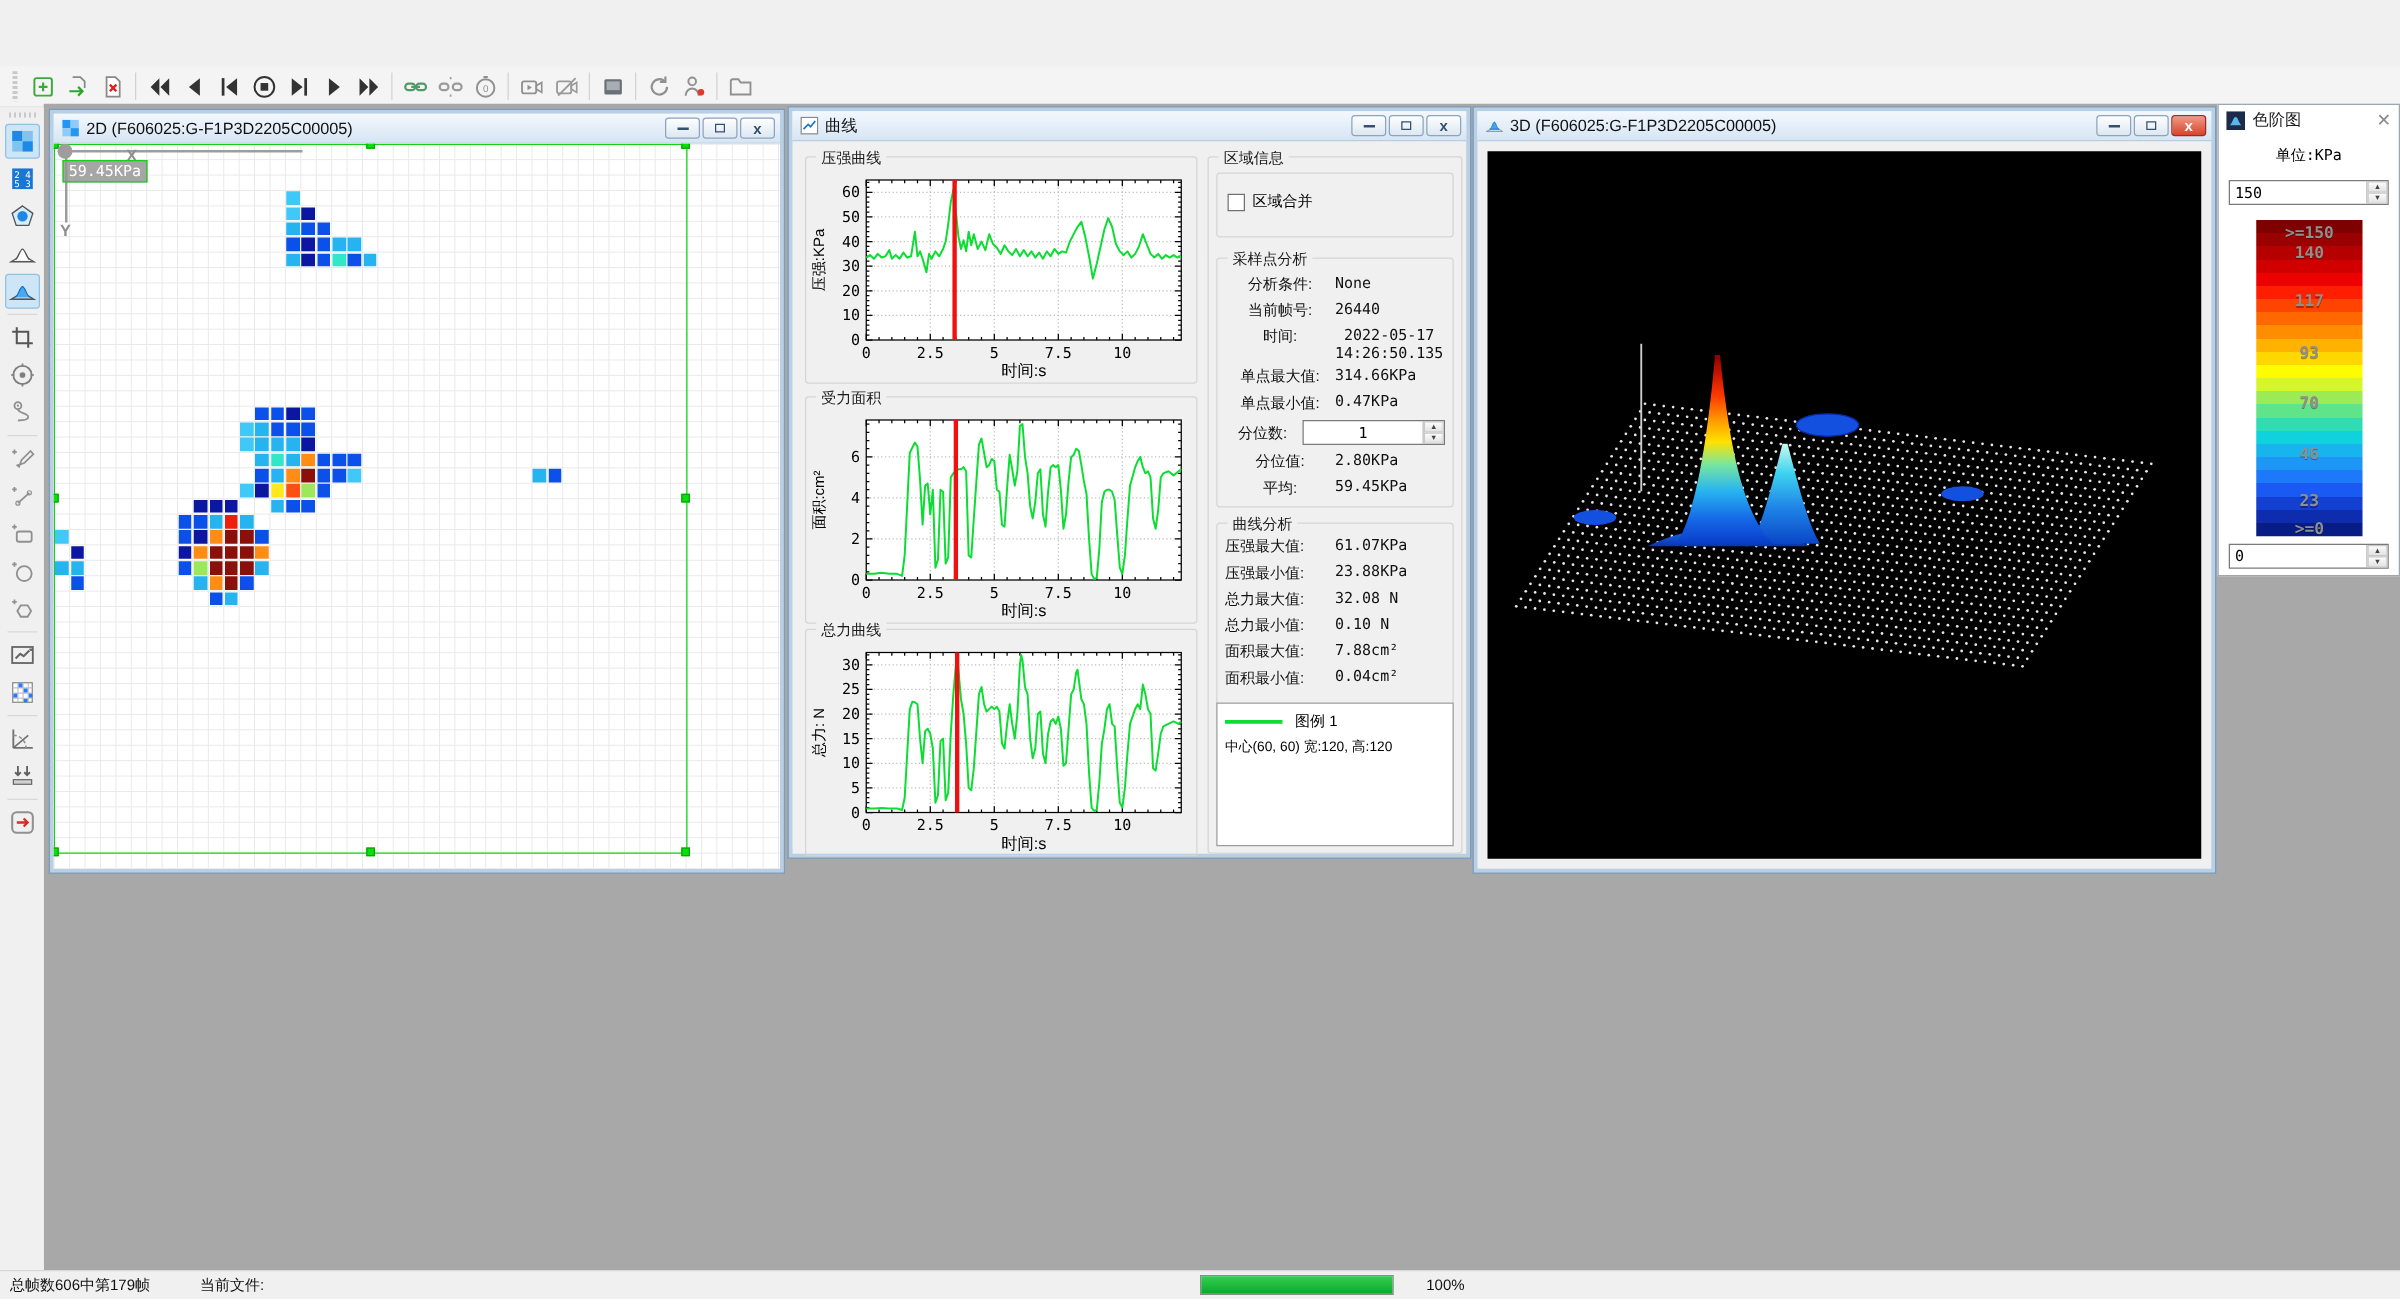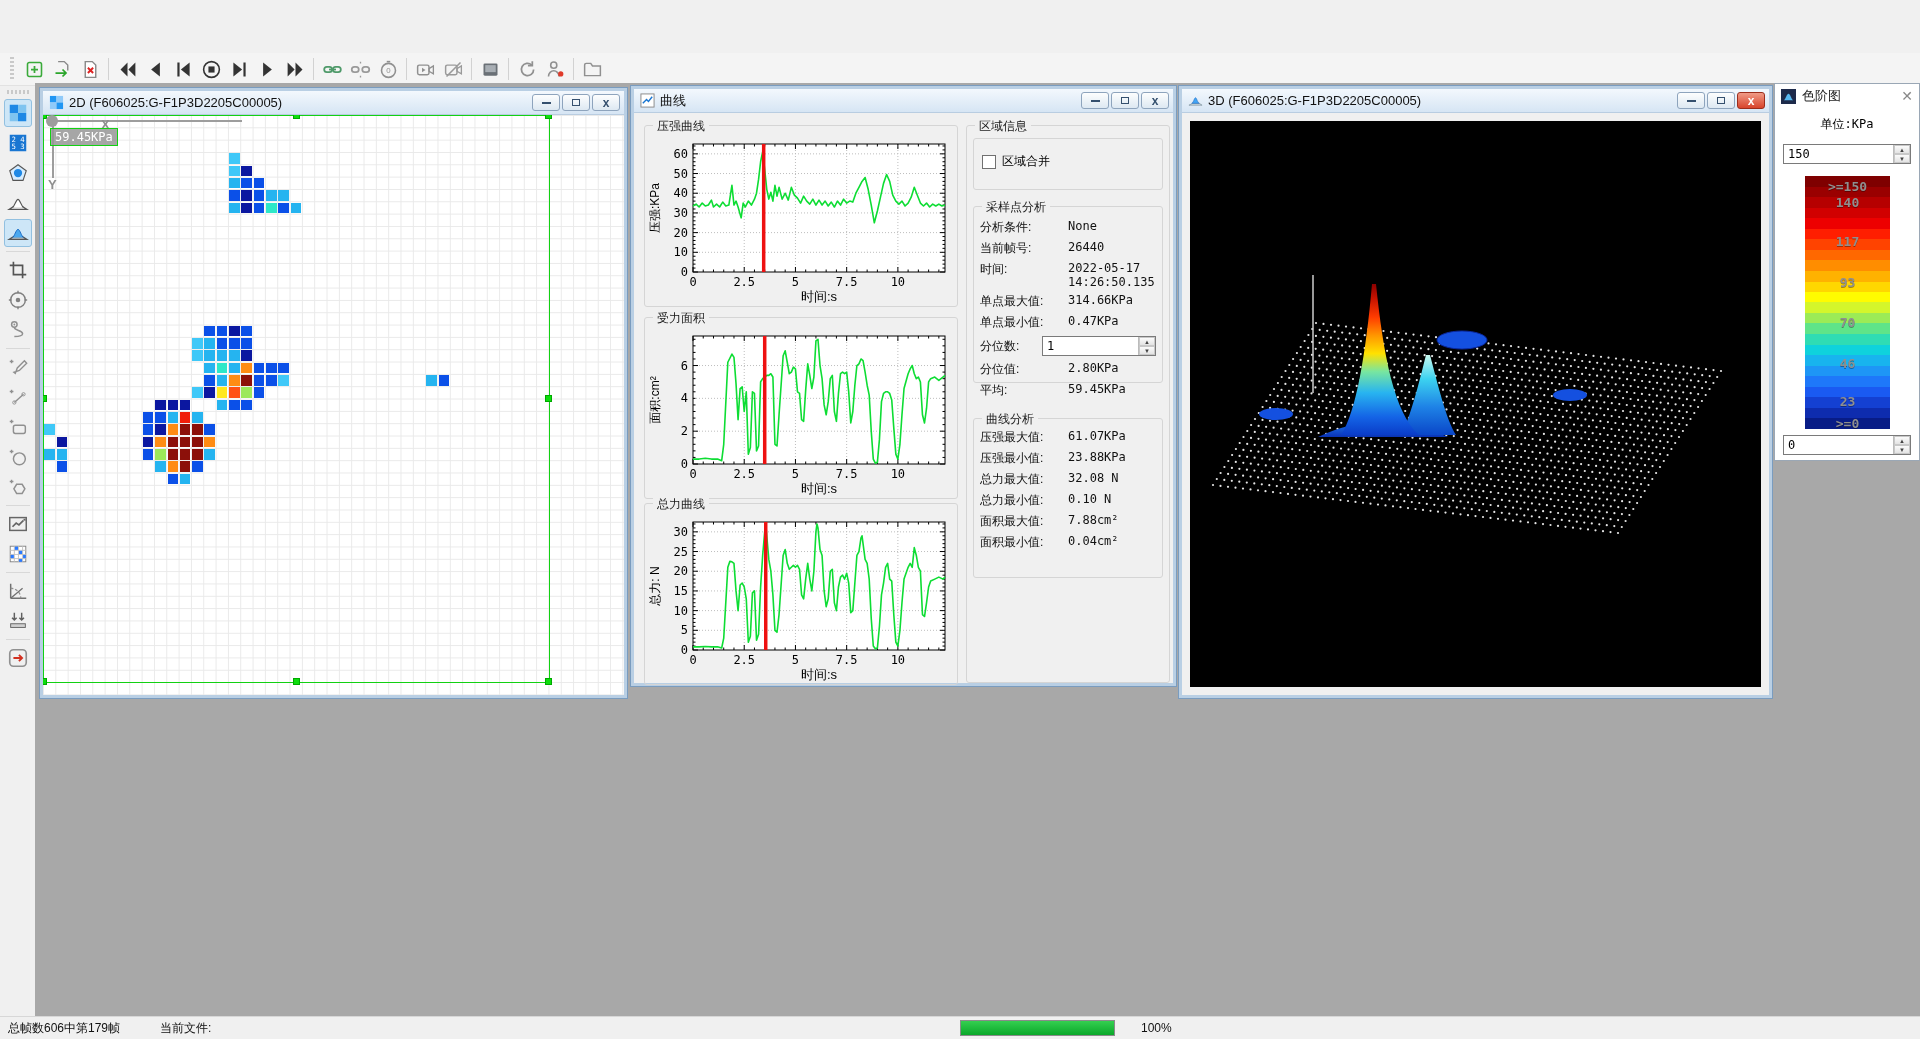--- a/index.html
+++ b/index.html
@@ -957,21 +957,21 @@
       </div>
 
       <div class="groupbox" style="left:332px; top:36px; width:204px; height:558px; background:#f0f0f0;">
         <span class="gtitle">区域信息</span>
         <div class="groupbox" style="left:6px; top:12px; width:190px; height:52px;">
           <div class="cb-row">
             <span class="cbox"></span>
             <span>区域合并</span>
           </div>
         </div>
-        <div class="groupbox" style="left:6px; top:80px; width:190px; height:177px;">
+        <div class="groupbox" style="left:6px; top:80px; width:190px; height:200px;text-align:center;">
           <span class="gtitle" style="background:#f0f0f0;">采样点分析</span>
           <div style="padding-top:10px;">
               <div class="irow">
                 <span class="ilab">分析条件:</span>
                 <span class="ival">None</span>
               </div>
               <div class="irow">
                 <span class="ilab">当前帧号:</span>
                 <span class="ival">26440</span>
               </div>
@@ -1031,20 +1031,24 @@
               </div>
               <div class="irow">
                 <span class="ilab">面积最大值:</span>
                 <span class="ival">7.88cm²</span>
               </div>
               <div class="irow">
                 <span class="ilab">面积最小值:</span>
                 <span class="ival">0.04cm²</span>
               </div>
             </div>
+        </div>
+        <div class="legend-box" style="left:6px; top:436px; width:190px; height:115px;">
+          <div><span class="legend-line"></span><span>图例 1</span></div>
+          <div style="margin-top:4px; font-size:11px;">中心(60, 60)  宽:120, 高:120</div>
         </div>
       </div>
     </div>
 
     <div class="child" style="left:1144px; top:3px; width:593px; height:612px;">
       <div class="child-title">
         <svg class="wicon" viewBox="0 0 16 16">
           <path d="M1 13l4-2h7l3 2z" fill="#cfd8dc" stroke="#78909c" stroke-width=".7"></path>
           <path d="M4 11c2-.5 2.6-6 4-6s2 5.5 4 6z" fill="#42a5f5" stroke="#1565c0" stroke-width=".6"></path>
         </svg>

